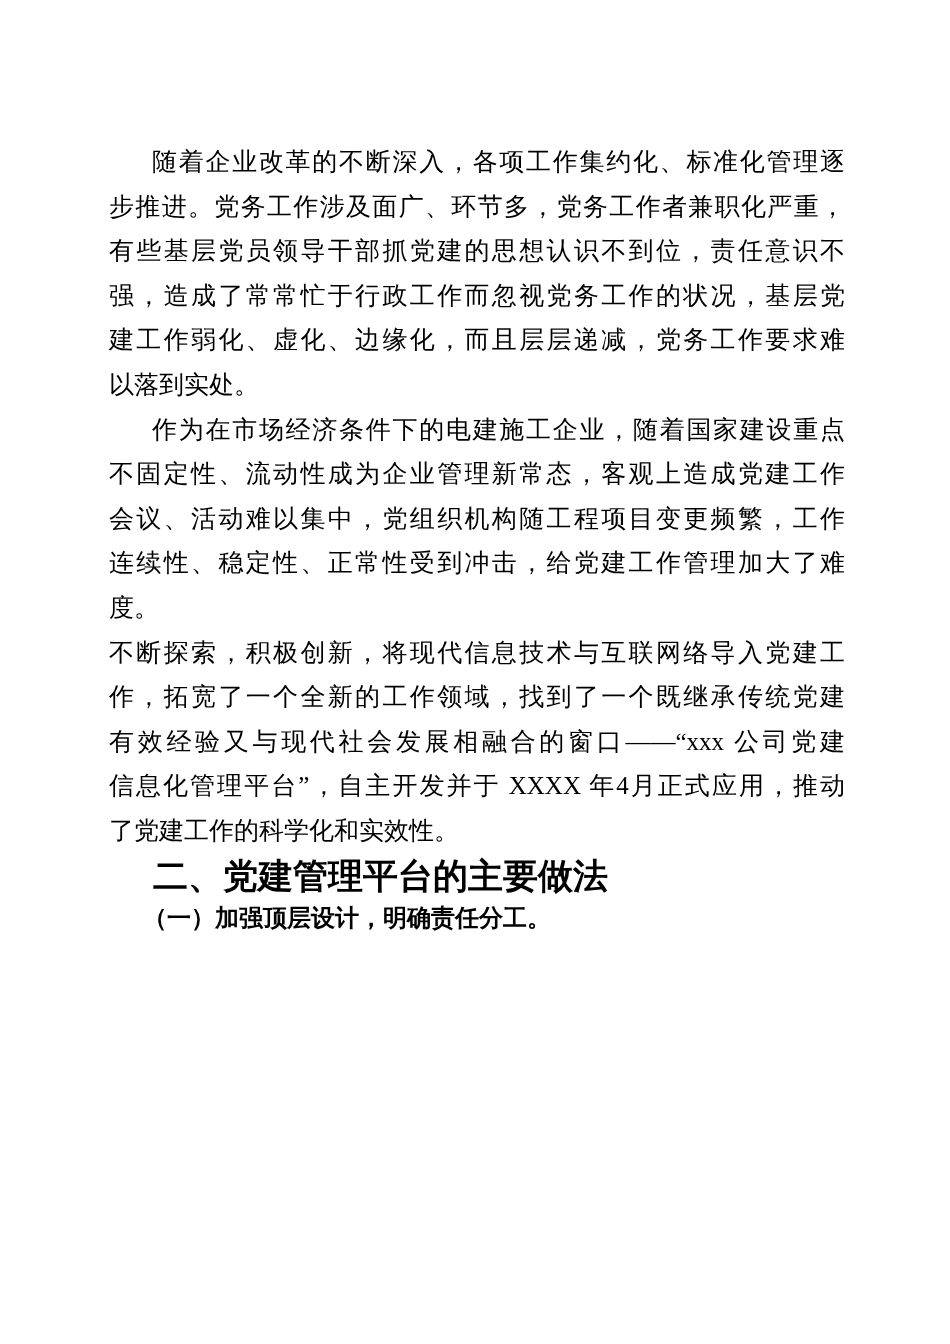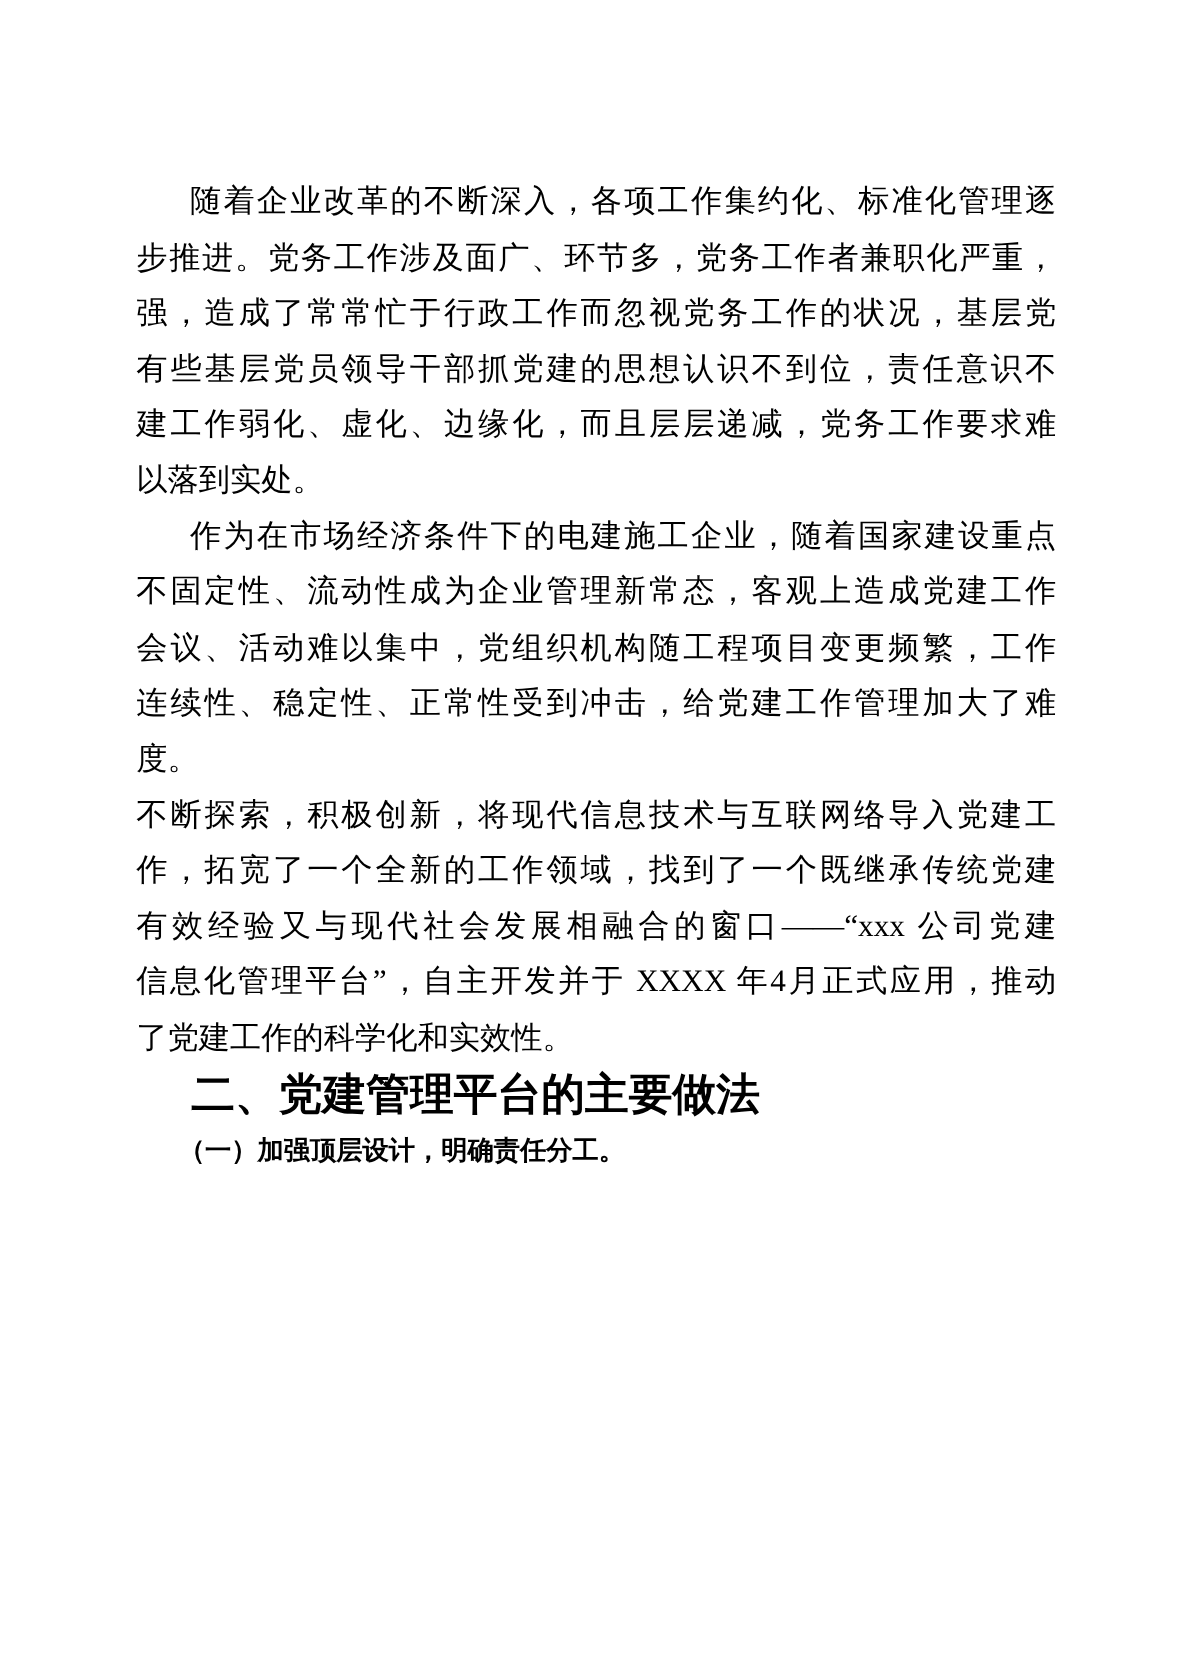--- a/index.html
+++ b/index.html
@@ -34,37 +34,37 @@
   }
   .heading .line {
     font-family: "Liberation Sans", sans-serif;
     font-weight: 700;
     font-size: 35px;
   }
   .heading .line.first {
     text-indent: 44px;
   }
   .subheading .line {
-    font-family: Liberation Serif, serif;
+    font-family: Liberation Mono, monospace;
     font-weight: 700;
-    font-size: 21px;
+    font-size: 24px;
   }
   .subheading .line.first {
     text-indent: 34px;
   }
 </style>
 </head>
 <body>
 
 <div class="page" style="background: rgb(255, 255, 255); color: rgb(0, 0, 0);">
     <div class="block body">
       <div class="line first stretch">随着企业改革的不断深入，各项工作集约化、标准化管理逐</div>
       <div class="line stretch">步推进。党务工作涉及面广、环节多，党务工作者兼职化严重，</div>
+      <div class="line stretch">有些基层党员领导干部抓党建的思想认识不到位，责任意识不</div>
       <div class="line stretch">强，造成了常常忙于行政工作而忽视党务工作的状况，基层党</div>
-      <div class="line stretch">有些基层党员领导干部抓党建的思想认识不到位，责任意识不</div>
       <div class="line stretch">建工作弱化、虚化、边缘化，而且层层递减，党务工作要求难</div>
       <div class="line">以落到实处。</div>
     </div>
     <div class="block body">
       <div class="line first stretch">作为在市场经济条件下的电建施工企业，随着国家建设重点</div>
       <div class="line stretch">不固定性、流动性成为企业管理新常态，客观上造成党建工作</div>
       <div class="line stretch">会议、活动难以集中，党组织机构随工程项目变更频繁，工作</div>
       <div class="line stretch">连续性、稳定性、正常性受到冲击，给党建工作管理加大了难</div>
       <div class="line">度。</div>
     </div>

